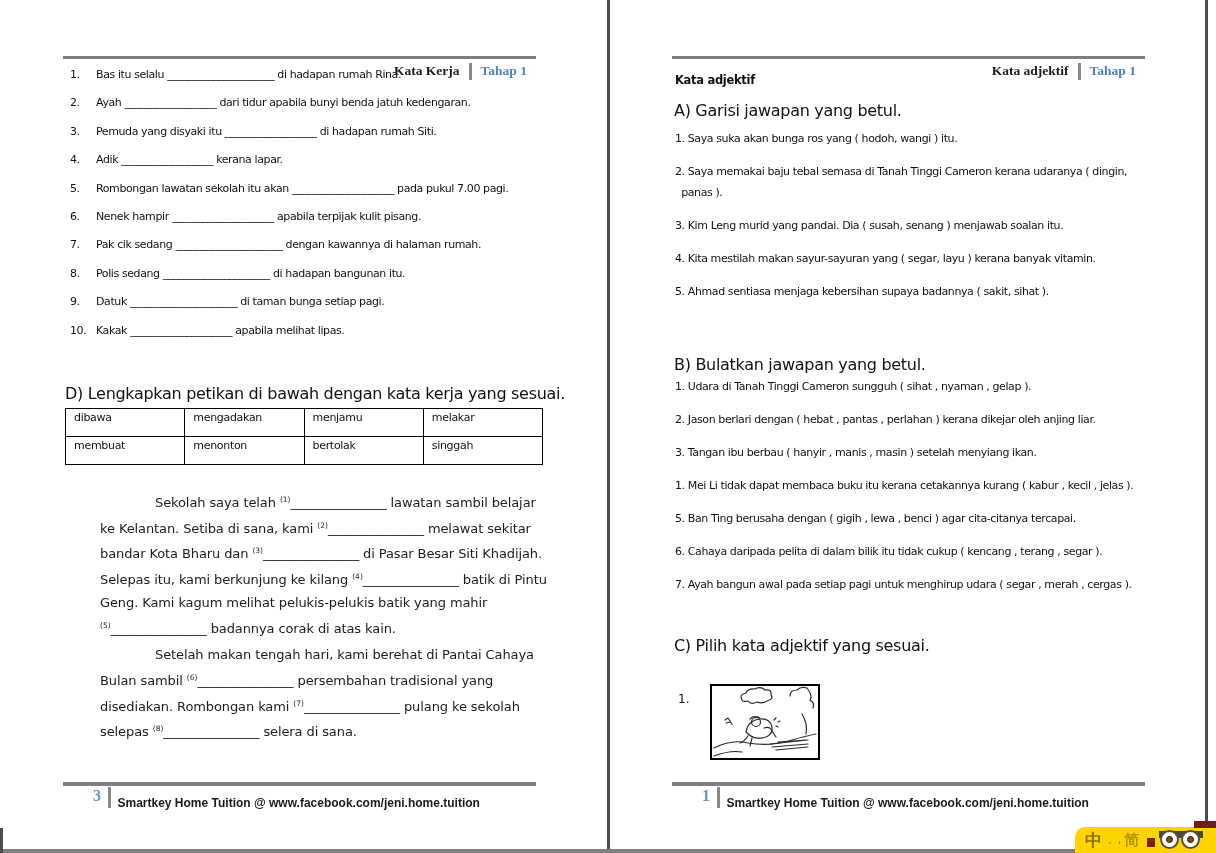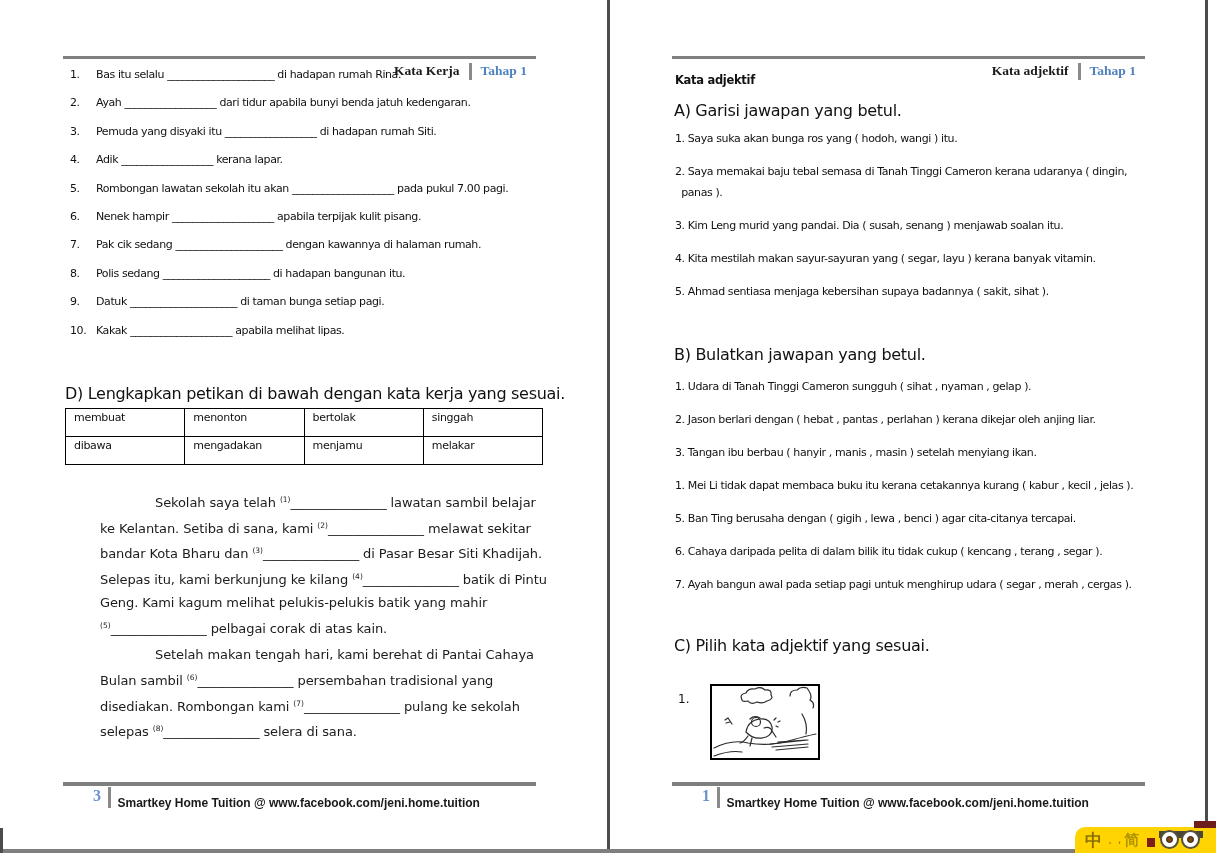--- a/index.html
+++ b/index.html
@@ -40,21 +40,21 @@
   .p-line.gap { margin-top:4px; }
   .p-line sup { font-size:7.5px; vertical-align:5px; letter-spacing:0; }
 
   
   .adj-title { position:absolute; left:3px; top:73px; font-size:11.5px; font-weight:bold; letter-spacing:-0.3px; color:#111; }
   .sec-a { top:101px; }
   .adj-list { position:absolute; left:3px; width:470px; }
   .list-a { top:128px; }
   .list-b { top:376px; }
   .adj-item { font-size:11px; letter-spacing:-0.4px; line-height:21px; margin-bottom:12px; color:#111; white-space:pre; }
-  .sec-b { top:345px; }
+  .sec-b { top:355px; }
   .sec-c { top:636px; font-style:italic; font-style:normal; }
   .c-num { position:absolute; left:6px; top:692px; font-size:12px; color:#111; }
   .c-img { position:absolute; left:38px; top:684px; width:110px; height:76px; border:2px solid #000; background:#fff; }
 
   
   .vsep { position:absolute; top:0; width:3px; height:853px; background:#4c4c4e; }
   .vsep-mid { left:607px; }
   .vsep-right { left:1205px; }
   .bottom-strip { position:absolute; left:0; top:849px; width:1216px; height:4px; background:#7f7f7f; }
   .left-edge-mark { position:absolute; left:0; top:828px; width:3px; height:25px; background:#4c4c4e; }
@@ -126,41 +126,41 @@
           <span class="kk-num">10.</span>
           <span class="kk-text">Kakak ____________________ apabila melihat lipas.</span>
         </div>
       </div>
 
     <div class="sec-title sec-d">D) Lengkapkan petikan di bawah dengan kata kerja yang sesuai.</div>
 
     <table class="word-table">
       <tbody>
           <tr>
+            <td>dibawa</td>
+            <td>mengadakan</td>
+            <td>menjamu</td>
+            <td>melakar</td>
+          </tr>
+          <tr>
             <td>membuat</td>
             <td>menonton</td>
             <td>bertolak</td>
             <td>singgah</td>
-          </tr>
-          <tr>
-            <td>dibawa</td>
-            <td>mengadakan</td>
-            <td>menjamu</td>
-            <td>melakar</td>
           </tr>
         </tbody>
     </table>
 
     <div class="passage">
         <div class="p-line indent"><span>Sekolah saya telah </span><sup>(1)</sup><span>_______________ lawatan sambil belajar</span></div>
         <div class="p-line"><span>ke Kelantan. Setiba di sana, kami </span><sup>(2)</sup><span>_______________ melawat sekitar</span></div>
         <div class="p-line"><span>bandar Kota Bharu dan </span><sup>(3)</sup><span>_______________ di Pasar Besar Siti Khadijah.</span></div>
         <div class="p-line"><span>Selepas itu, kami berkunjung ke kilang </span><sup>(4)</sup><span>_______________ batik di Pintu</span></div>
         <div class="p-line"><span>Geng. Kami kagum melihat pelukis-pelukis batik yang mahir</span></div>
-        <div class="p-line"><sup>(5)</sup><span>_______________ pelbagai corak di atas kain.</span></div>
+        <div class="p-line"><sup>(5)</sup><span>_______________ badannya corak di atas kain.</span></div>
         <div class="p-line indent gap"><span>Setelah makan tengah hari, kami berehat di Pantai Cahaya</span></div>
         <div class="p-line"><span>Bulan sambil </span><sup>(6)</sup><span>_______________ persembahan tradisional yang</span></div>
         <div class="p-line"><span>disediakan. Rombongan kami </span><sup>(7)</sup><span>_______________ pulang ke sekolah</span></div>
         <div class="p-line"><span>selepas </span><sup>(8)</sup><span>_______________ selera di sana.</span></div>
       </div>
 
     <div class="frule"></div>
     <div class="footer">
       <span class="pgnum">3</span>
       <span class="fsep"></span>

